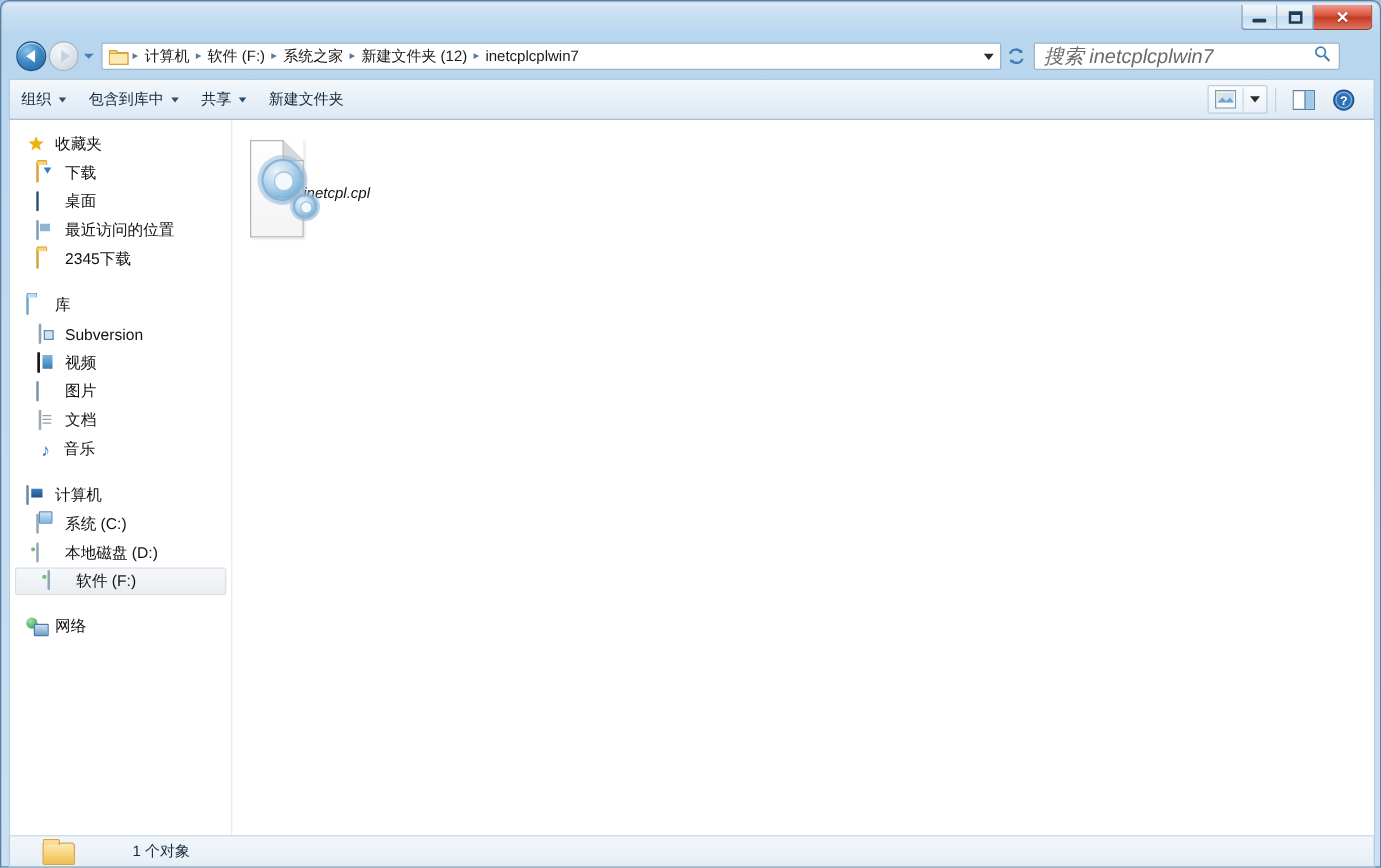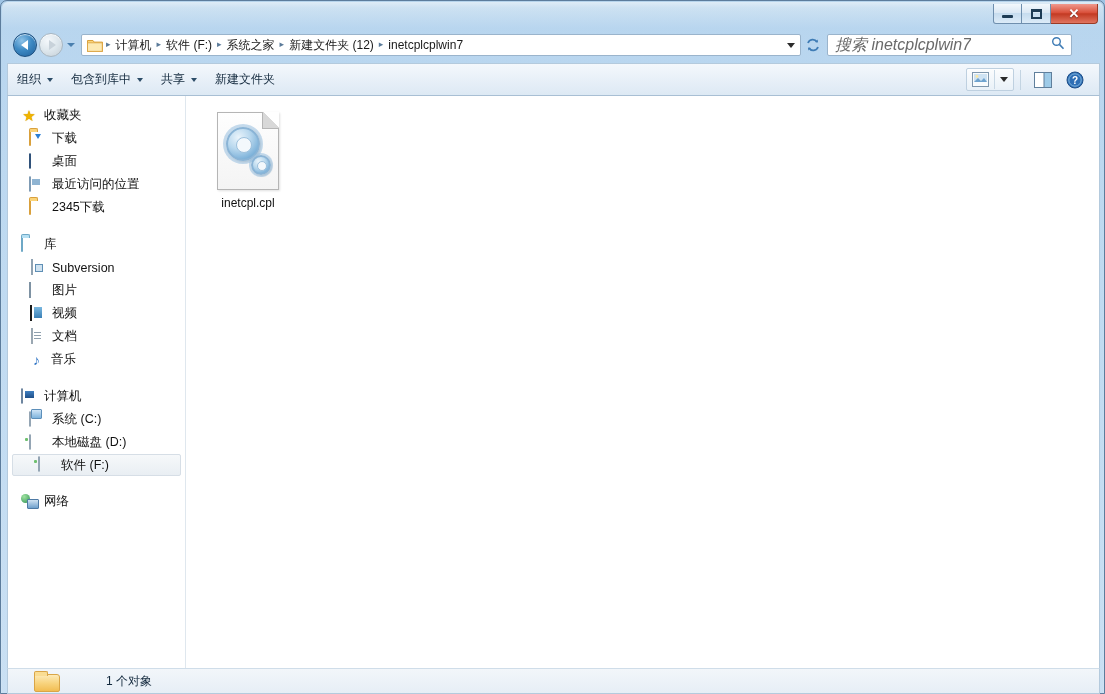--- a/index.html
+++ b/index.html
@@ -479,23 +479,24 @@
   
   #content {
     flex: 1;
     background: #ffffff;
     position: relative;
     padding: 12px 0 0 14px;
   }
   .fileitem {
     width: 96px;
     display: flex;
-    flex-direction: column;
+    flex-direction: row;
     align-items: center;
     padding-top: 4px;
+    font-style: italic;
   }
   .filetile {
     width: 62px; height: 78px;
     background: linear-gradient(180deg,#fefefe 0%,#f4f4f4 100%);
     border: 1px solid #b5b5b5;
     position: relative;
     box-shadow: 1px 1px 2px rgba(0,0,0,.12);
   }
   .filetile::before {
     content: '';
@@ -763,29 +764,29 @@
         <span>库</span>
       </div>
       <div class="navitem child">
         <span class="navicon">
           <span class="ic-svn"></span>
         </span>
         <span>Subversion</span>
       </div>
       <div class="navitem child">
         <span class="navicon">
+          <span class="ic-video"></span>
+        </span>
+        <span>视频</span>
+      </div>
+      <div class="navitem child">
+        <span class="navicon">
           <span class="ic-pic"></span>
         </span>
         <span>图片</span>
-      </div>
-      <div class="navitem child">
-        <span class="navicon">
-          <span class="ic-video"></span>
-        </span>
-        <span>视频</span>
       </div>
       <div class="navitem child">
         <span class="navicon">
           <span class="ic-doc"></span>
         </span>
         <span>文档</span>
       </div>
       <div class="navitem child">
         <span class="navicon ic-music">♪</span>
         <span>音乐</span>

